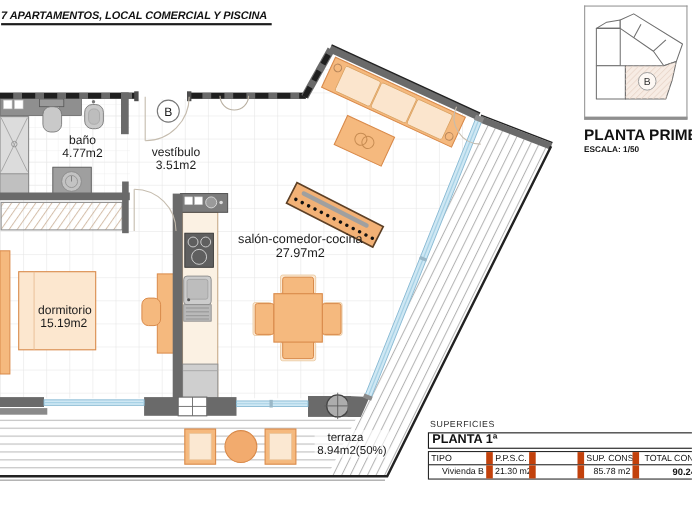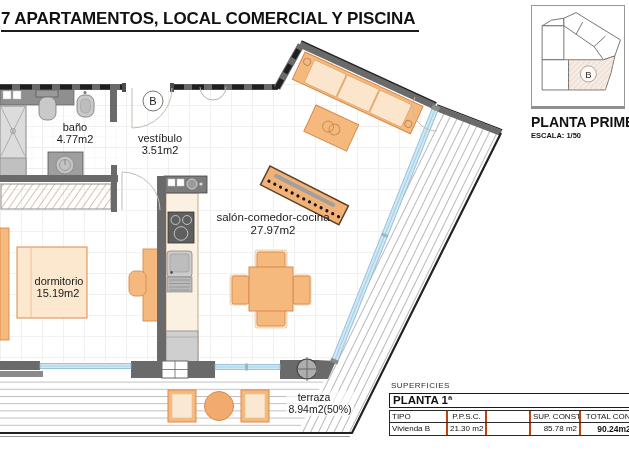--- a/index.html
+++ b/index.html
@@ -1,41 +1,41 @@
 <!DOCTYPE html>
 <html><head>
 <meta charset="utf-8">
 <style>
   html,body{margin:0;padding:0;}
   body{width:629px;height:476px;overflow:hidden;position:relative;background:#fff;
        font-family:"Liberation Sans",sans-serif;color:#111;}
   svg text{font-family:"Liberation Sans",sans-serif;}
   .plan-svg{position:absolute;left:0;top:0;z-index:1;}
-  .title{position:absolute;left:1px;top:9px;z-index:3;font-size:17px;font-weight:bold;
-         letter-spacing:-0.1px;border-bottom:2px solid #1c1c1c;padding:0 4px 1px 0;white-space:nowrap;}
+  .title{position:absolute;left:1px;top:9px;z-index:3;font-size:10px;font-weight:bold;
+         letter-spacing:-0.1px;border-bottom:2px solid #1c1c1c;padding:0 4px 1px 0;white-space:nowrap;font-style:italic;}
   .keyplan-box{position:absolute;left:531px;top:5px;width:92px;height:100px;z-index:3;background:#fff;
          border:1.3px solid #979797;border-bottom:3px solid #8f8f8f;}
   .kp-caption{position:absolute;left:531px;top:114px;z-index:3;font-size:14px;font-weight:bold;white-space:nowrap;}
   .kp-scale{position:absolute;left:531px;top:131px;z-index:3;font-size:7.5px;font-weight:bold;white-space:nowrap;}
   .surf{position:absolute;left:389px;top:381px;z-index:3;width:260px;}
   .surf-label{font-size:8px;letter-spacing:.5px;color:#2b2b2b;margin:0 0 3px 2px;}
   .planta-box{width:253px;box-sizing:border-box;border:1.6px solid #1a1a1a;background:#fff;
          font-size:11.5px;font-weight:bold;height:15px;line-height:13px;padding:0 3px;margin-bottom:2px;}
   .tbl{width:257px;border:1px solid #2a2a2a;background:#fff;}
   .trow{display:flex;}
   .trow.hdr{border-bottom:1px solid #2a2a2a;}
-  .tcell{box-sizing:border-box;border-right:2px solid #c2410c;font-size:8px;line-height:11px;height:11px;
+  .tcell{box-sizing:border-box;border-right:6px solid #c2410c;font-size:8px;line-height:11px;height:11px;
          padding:0 2px;overflow:hidden;white-space:nowrap;}
   .tcell:last-child{border-right:none;}
   .c0{width:58px;text-align:left;}
   .c1{width:39px;text-align:center;}
   .c2{width:44px;}
   .c3{width:50px;text-align:right;}
   .c4{width:66px;text-align:center;}
-  .trow.dat .tcell{height:12px;line-height:12px;}
+  .trow.dat .tcell{height:12px;line-height:12px;text-align:right;}
   .trow.dat .c1{text-align:right;}
   .trow.dat .c4{font-weight:bold;font-size:8.5px;}
 </style>
 </head>
 <body>
 
 <svg class="plan-svg" width="629" height="476" viewBox="0 0 629 476">
   <defs>
     <pattern id="grid" width="21" height="21" patternUnits="userSpaceOnUse">
       <path d="M21 0H0V21" fill="none" stroke="#e4e4e4" stroke-width="1"></path>

